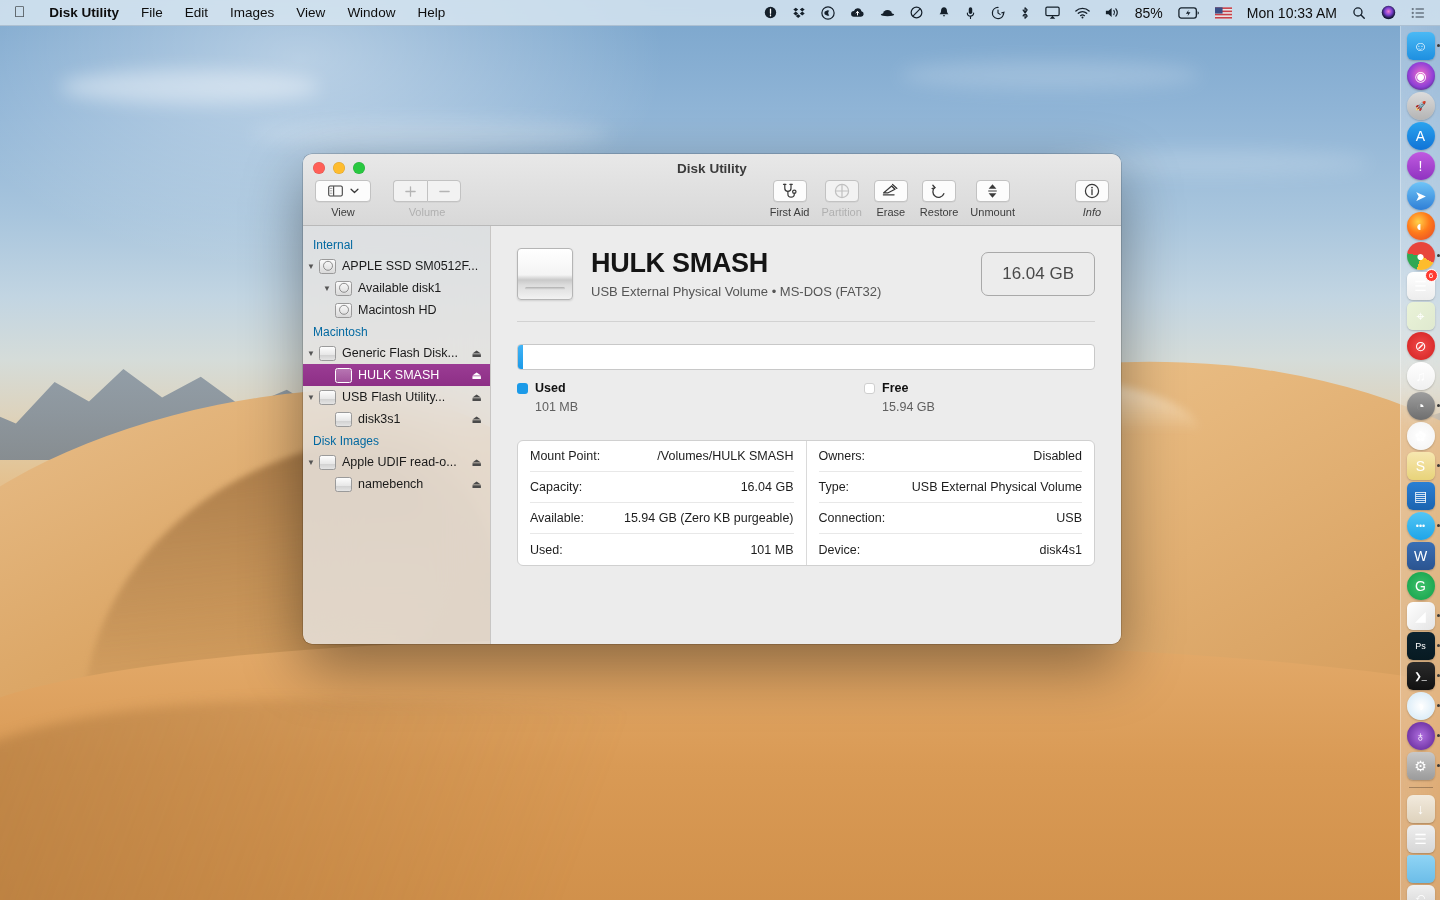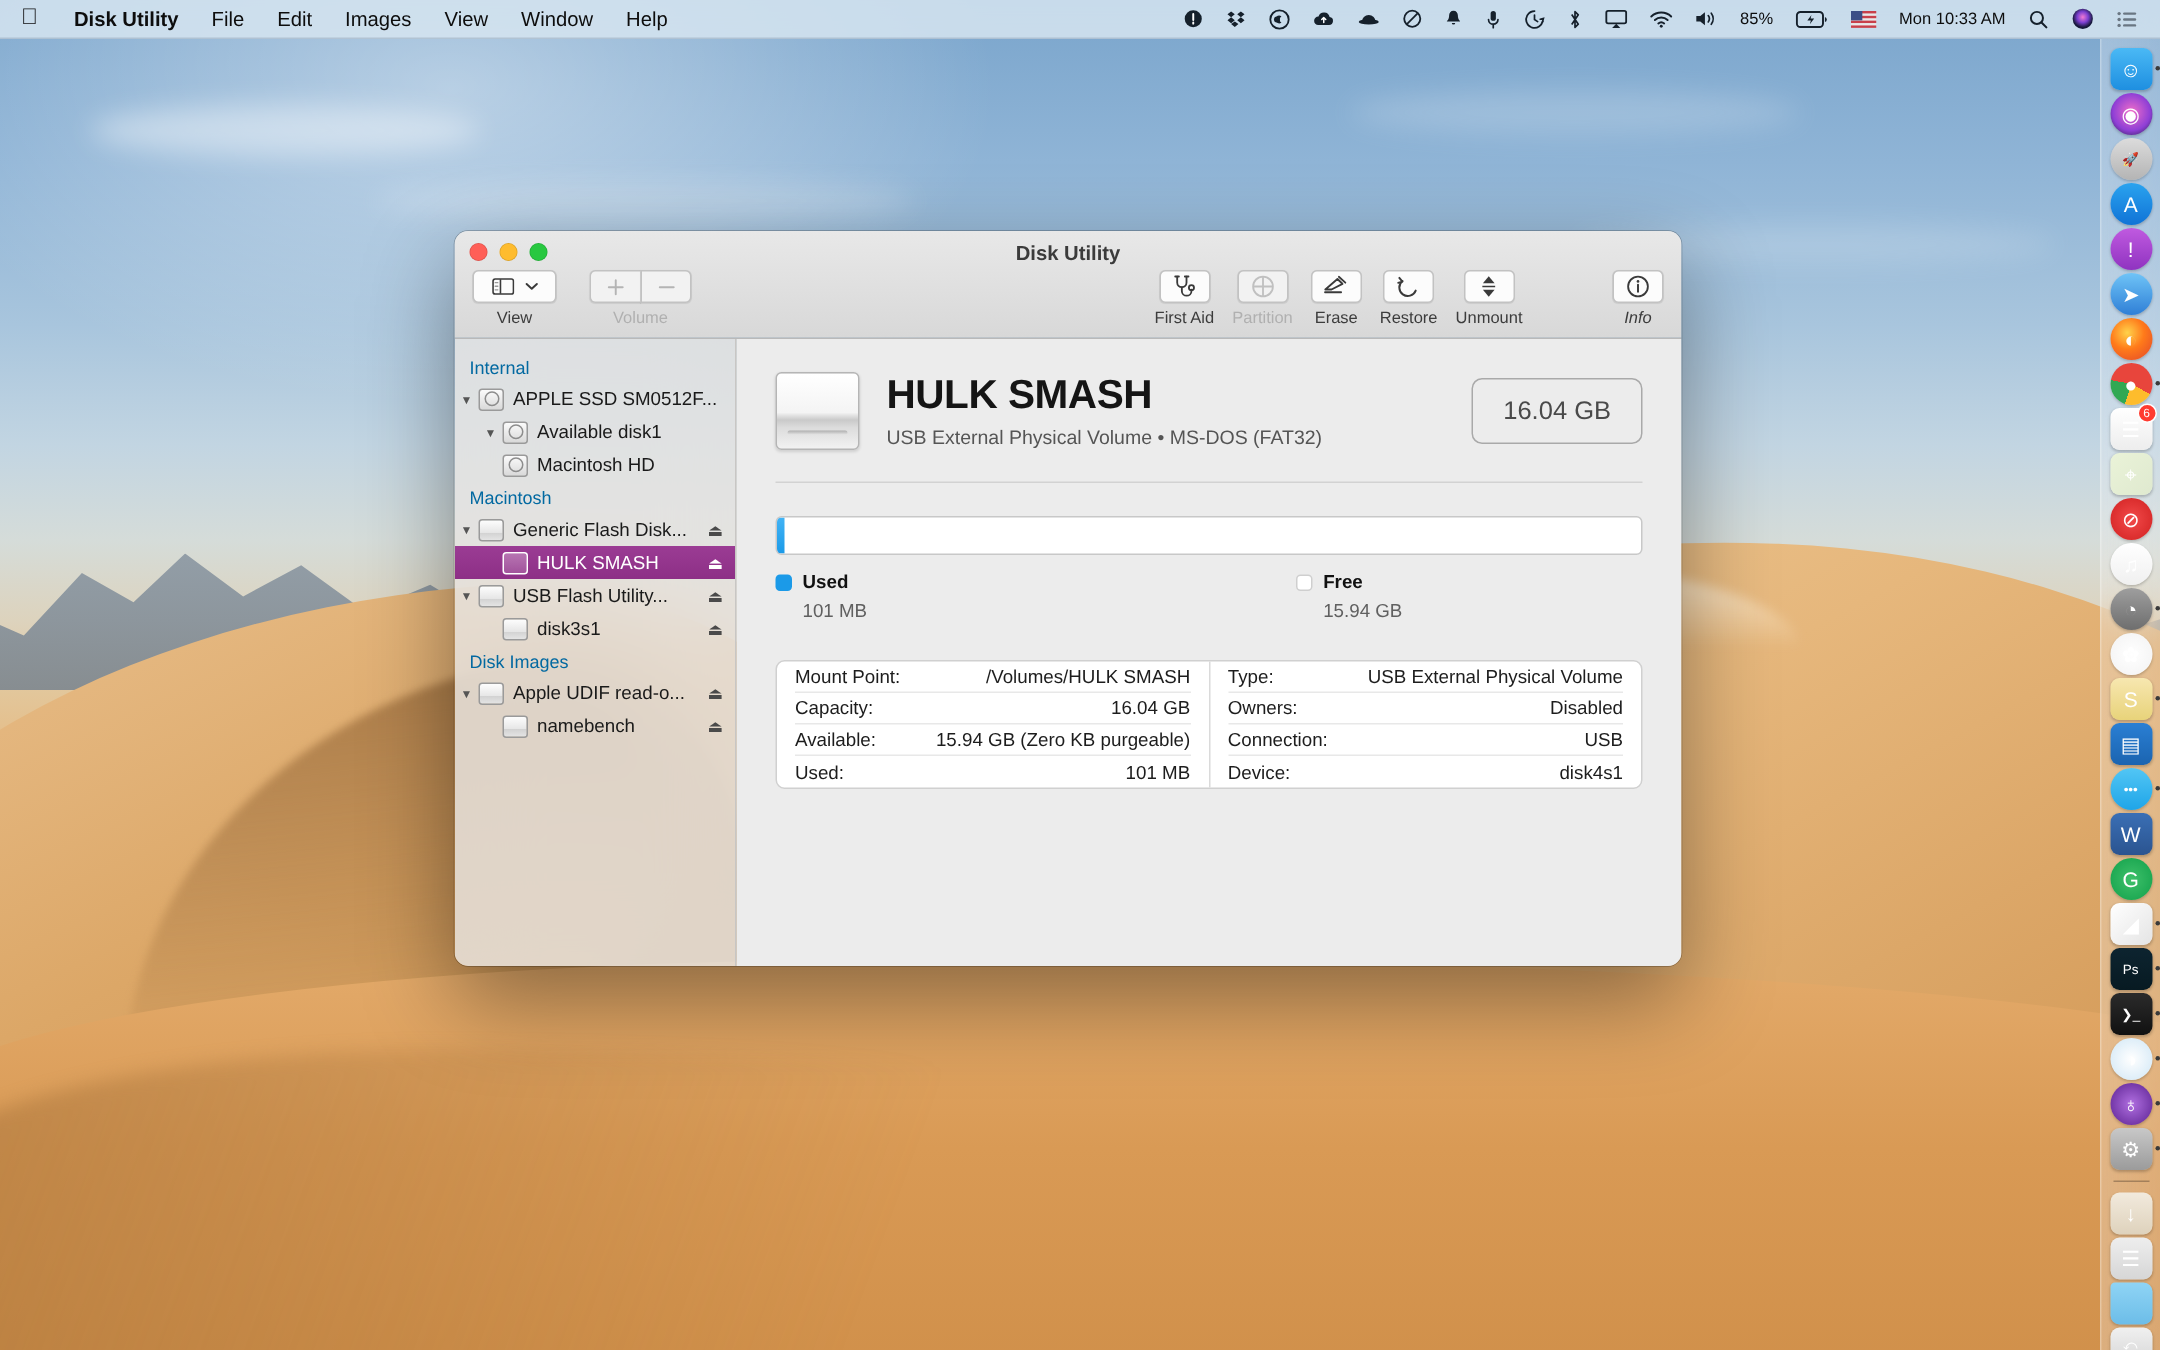--- a/index.html
+++ b/index.html
@@ -105,21 +105,21 @@
     z-index: 50;
   }
   #apple-logo { padding: 0 13px 0 14px; font-size: 15px; line-height: 1; position: relative; top:-1px;}
   .menu-item { padding: 0 11px; cursor: default; white-space: nowrap; }
   .menu-item.bold { font-weight: 700; }
   #menu-right { margin-left: auto; display: flex; align-items: center; padding-right: 8px; gap: 1px;}
   .status-icon {
     display: inline-flex; align-items: center; justify-content: center;
     padding: 0 7px; height: 26px; font-size: 14px; color: #101418;
   }
-  .status-text { padding: 0 7px; font-size: 11px; color:#0d0d0d; white-space: nowrap;}
+  .status-text { padding: 0 7px; font-size: 14px; color:#0d0d0d; white-space: nowrap;}
 
   
   #dock {
     position: absolute; right: 0; top: 26px; width: 40px; height: 874px;
     background: linear-gradient(90deg, rgba(245,245,247,0.30), rgba(245,245,247,0.22));
     backdrop-filter: blur(14px);
     border-left: 1px solid rgba(255,255,255,.35);
     display: flex; flex-direction: column; align-items: center;
     padding-top: 6px; gap: 2px; z-index: 40; overflow: hidden;
   }
@@ -284,21 +284,21 @@
   .lg.free { margin-left: 286px; }
 
   #infobox {
     margin-top: 26px; background: #fff;
     border: 1px solid #d0d0d0; border-radius: 6px;
     display: flex; font-size: 12.5px; color: #1d1d1d;
   }
   .ib-col { flex: 1; min-width: 0; padding: 0 12px; }
   .ib-col.left { border-right: 1px solid #dadada; }
   .ib-row {
-    display: flex; align-items: center; height: 21px;
+    display: flex; align-items: center; height: 31px;
     border-bottom: 1px solid #e8e8e8;
   }
   .ib-row:last-child { border-bottom: none; }
   .ib-k { color: #1d1d1d; }
   .ib-v { margin-left: auto; color: #1d1d1d; white-space: nowrap; }
 
   .svgicn { display: block; }
 </style>
 </head>
 <body>
@@ -723,26 +723,26 @@
               <span class="ib-k">Available:</span>
               <span class="ib-v">15.94 GB (Zero KB purgeable)</span>
             </div>
             <div class="ib-row">
               <span class="ib-k">Used:</span>
               <span class="ib-v">101 MB</span>
             </div>
           </div>
         <div class="ib-col" id="ib-right">
             <div class="ib-row">
+              <span class="ib-k">Owners:</span>
+              <span class="ib-v">Disabled</span>
+            </div>
+            <div class="ib-row">
               <span class="ib-k">Type:</span>
               <span class="ib-v">USB External Physical Volume</span>
-            </div>
-            <div class="ib-row">
-              <span class="ib-k">Owners:</span>
-              <span class="ib-v">Disabled</span>
             </div>
             <div class="ib-row">
               <span class="ib-k">Connection:</span>
               <span class="ib-v">USB</span>
             </div>
             <div class="ib-row">
               <span class="ib-k">Device:</span>
               <span class="ib-v">disk4s1</span>
             </div>
           </div>

